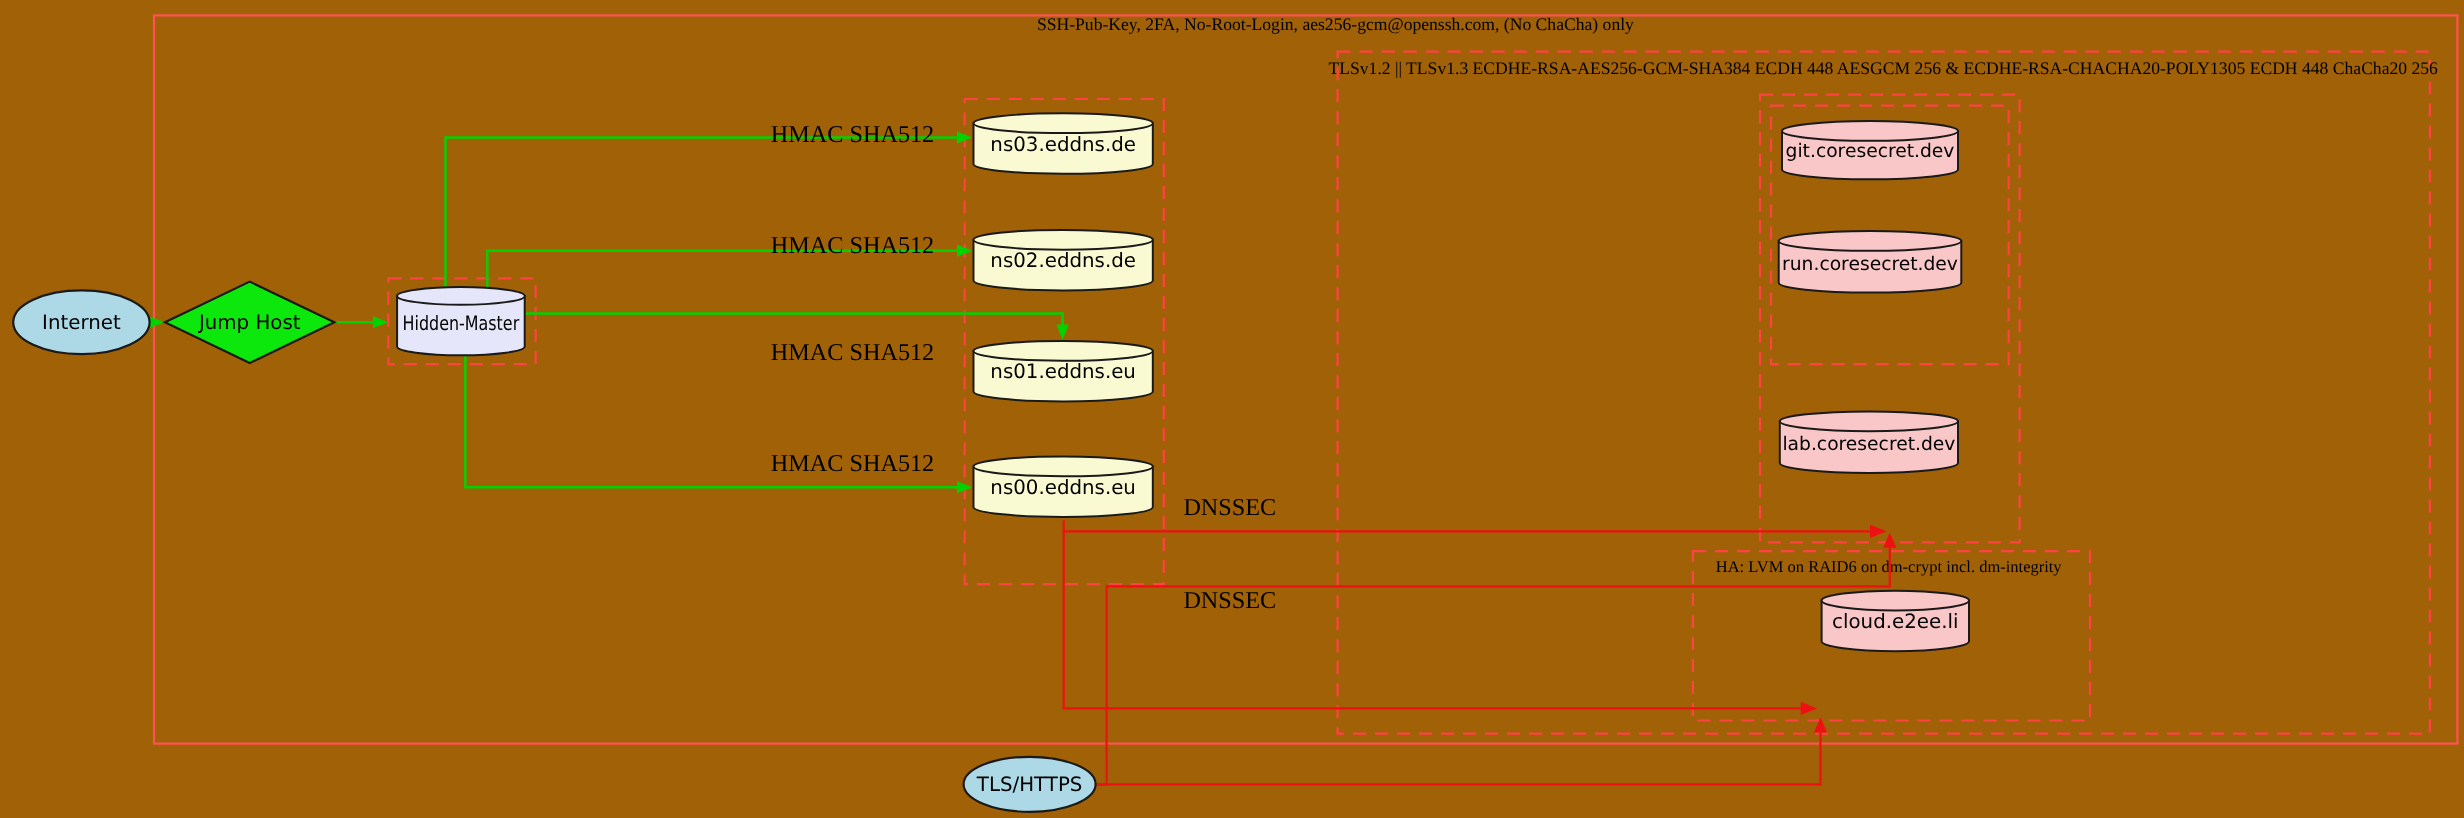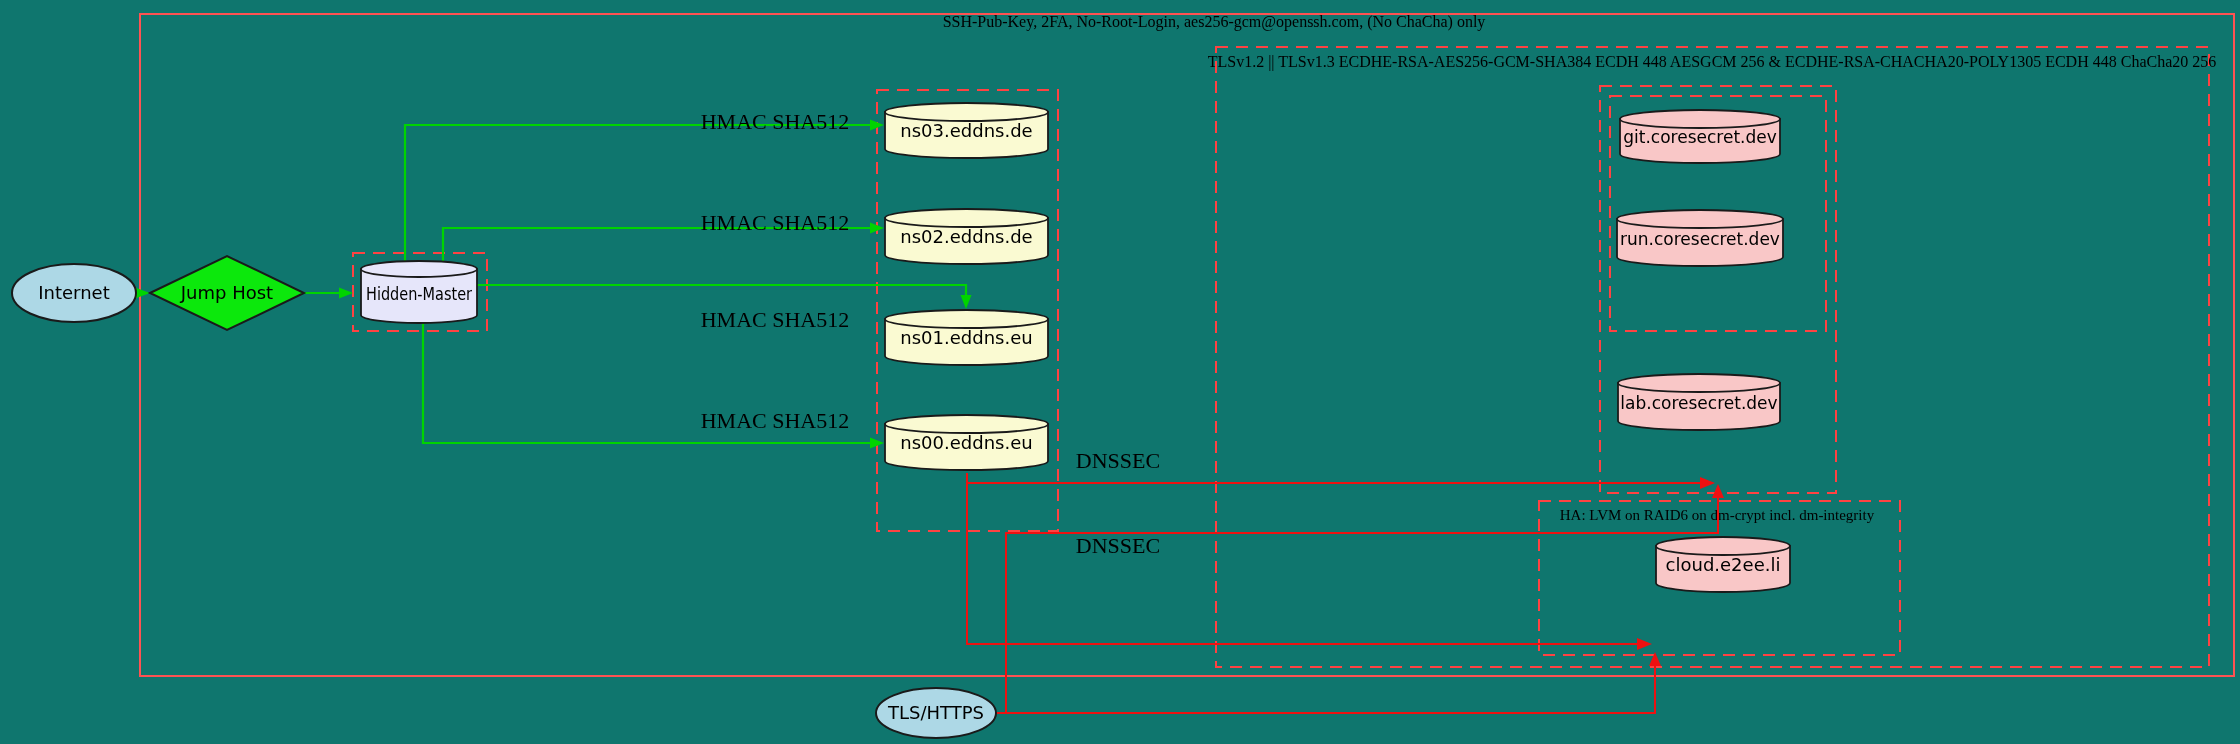--- a/index.html
+++ b/index.html
@@ -1,16 +1,16 @@
 <!DOCTYPE html>
 <html style="--node_blue: #ADD8E6; --node_green: #0CE80C; --node_lavender: #E6E6FA; --node_yellow: #FAFAD2; --node_pink: #F9C7C7; --edge_green: #00D400; --edge_red: #EE1111; --cluster_red: #FF4242; --outer_red: #FF5252; --node_stroke: #1A1A1A;"><head>
 <meta charset="utf-8">
 <style>
   html, body { margin: 0; padding: 0; background: #ffffff; }
-  .stage { width: 2240px; height: 744px; position: relative; background: #0f766e; }
+  .stage { width: 2240px; height: 744px; position: relative; background: #a16207; }
 
   
   .cluster-dashed { fill: none; stroke: var(--cluster_red); stroke-width: 2; stroke-dasharray: 12 8; }
   .cluster-solid  { fill: none; stroke: var(--outer_red);  stroke-width: 2; }
 
   
   .gedge { stroke: var(--edge_green); stroke-width: 2.2; fill: none; }
   .garrow { fill: var(--edge_green); stroke: none; }
   .redge { stroke: var(--edge_red); stroke-width: 2; fill: none; }
   .rarrow { fill: var(--edge_red); stroke: none; }

